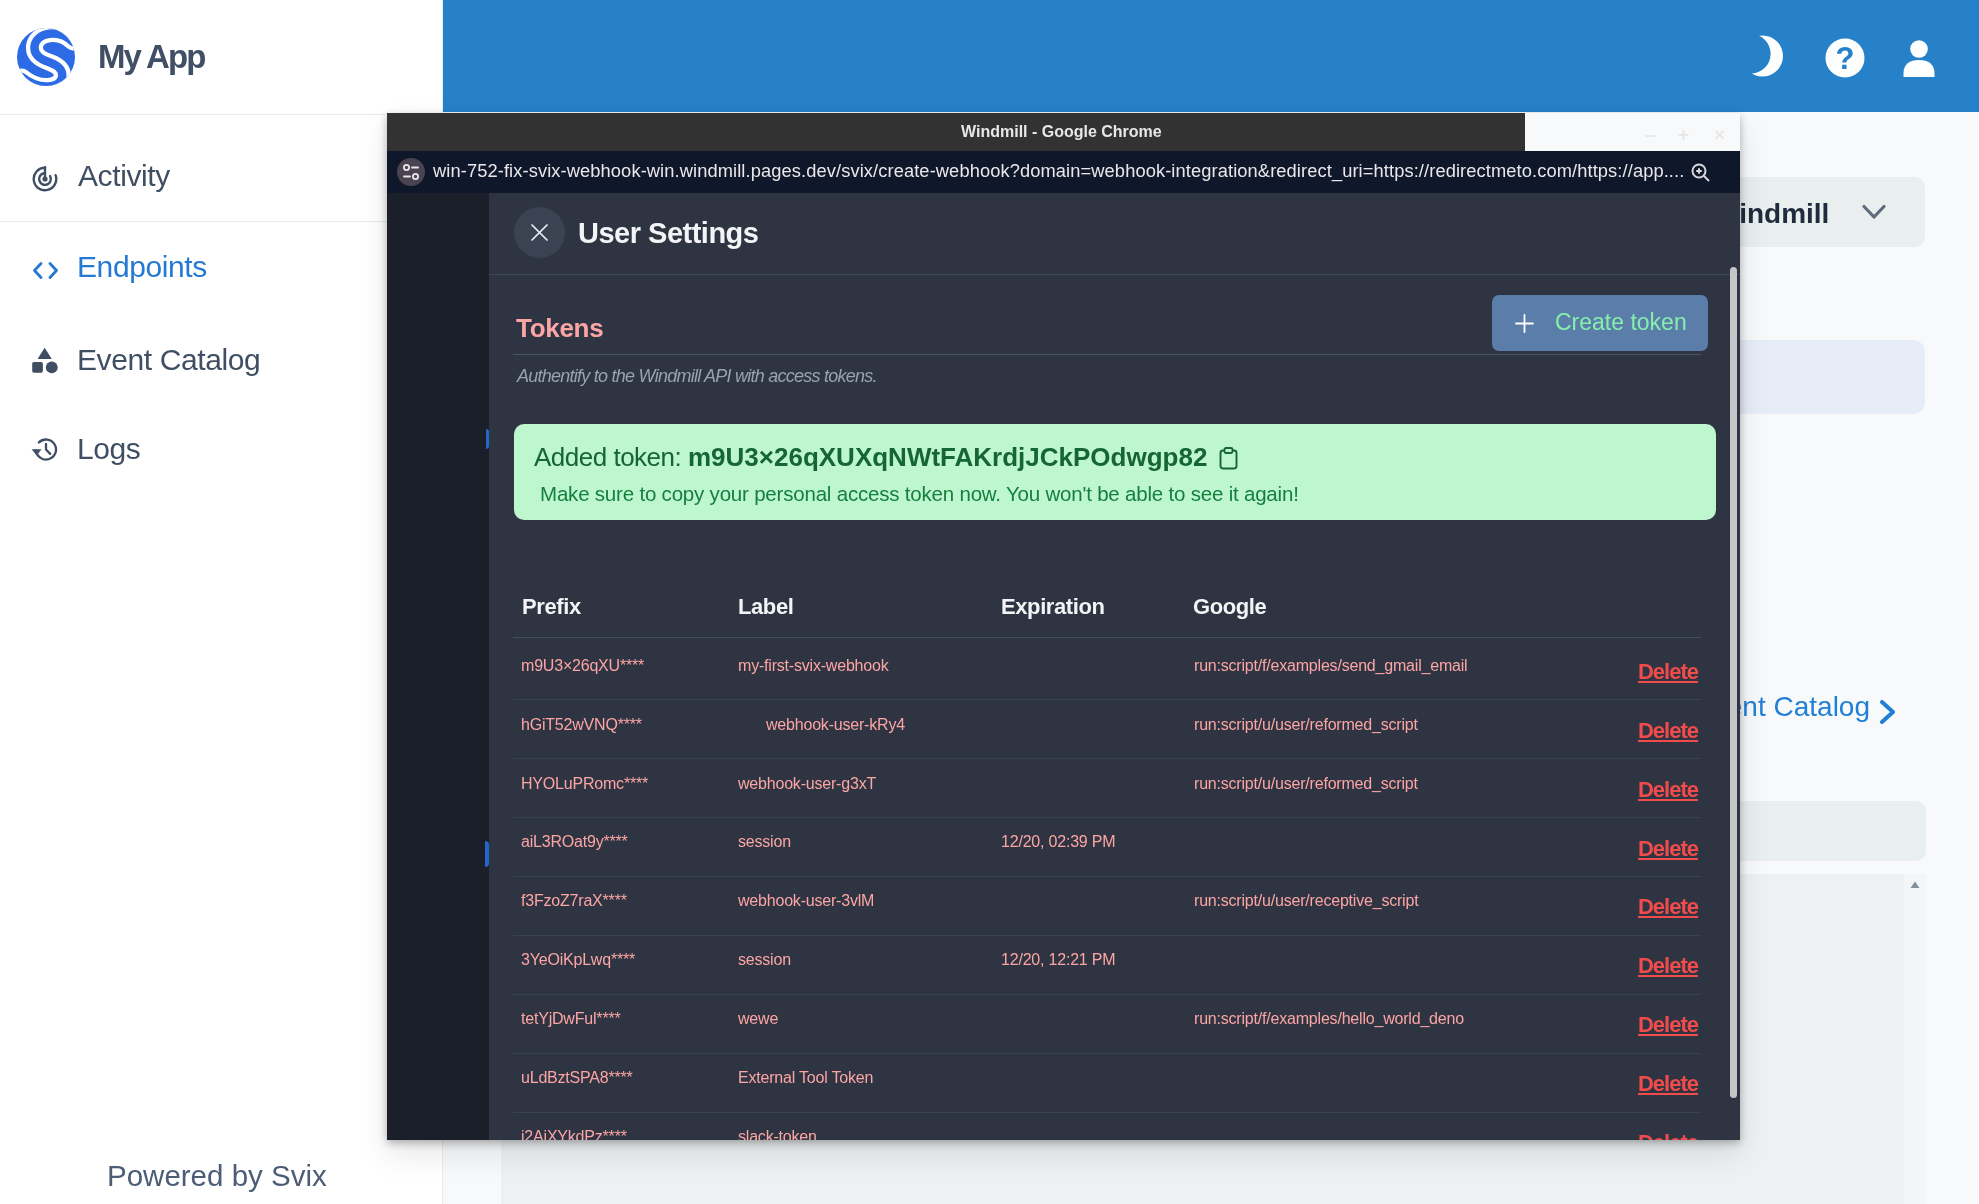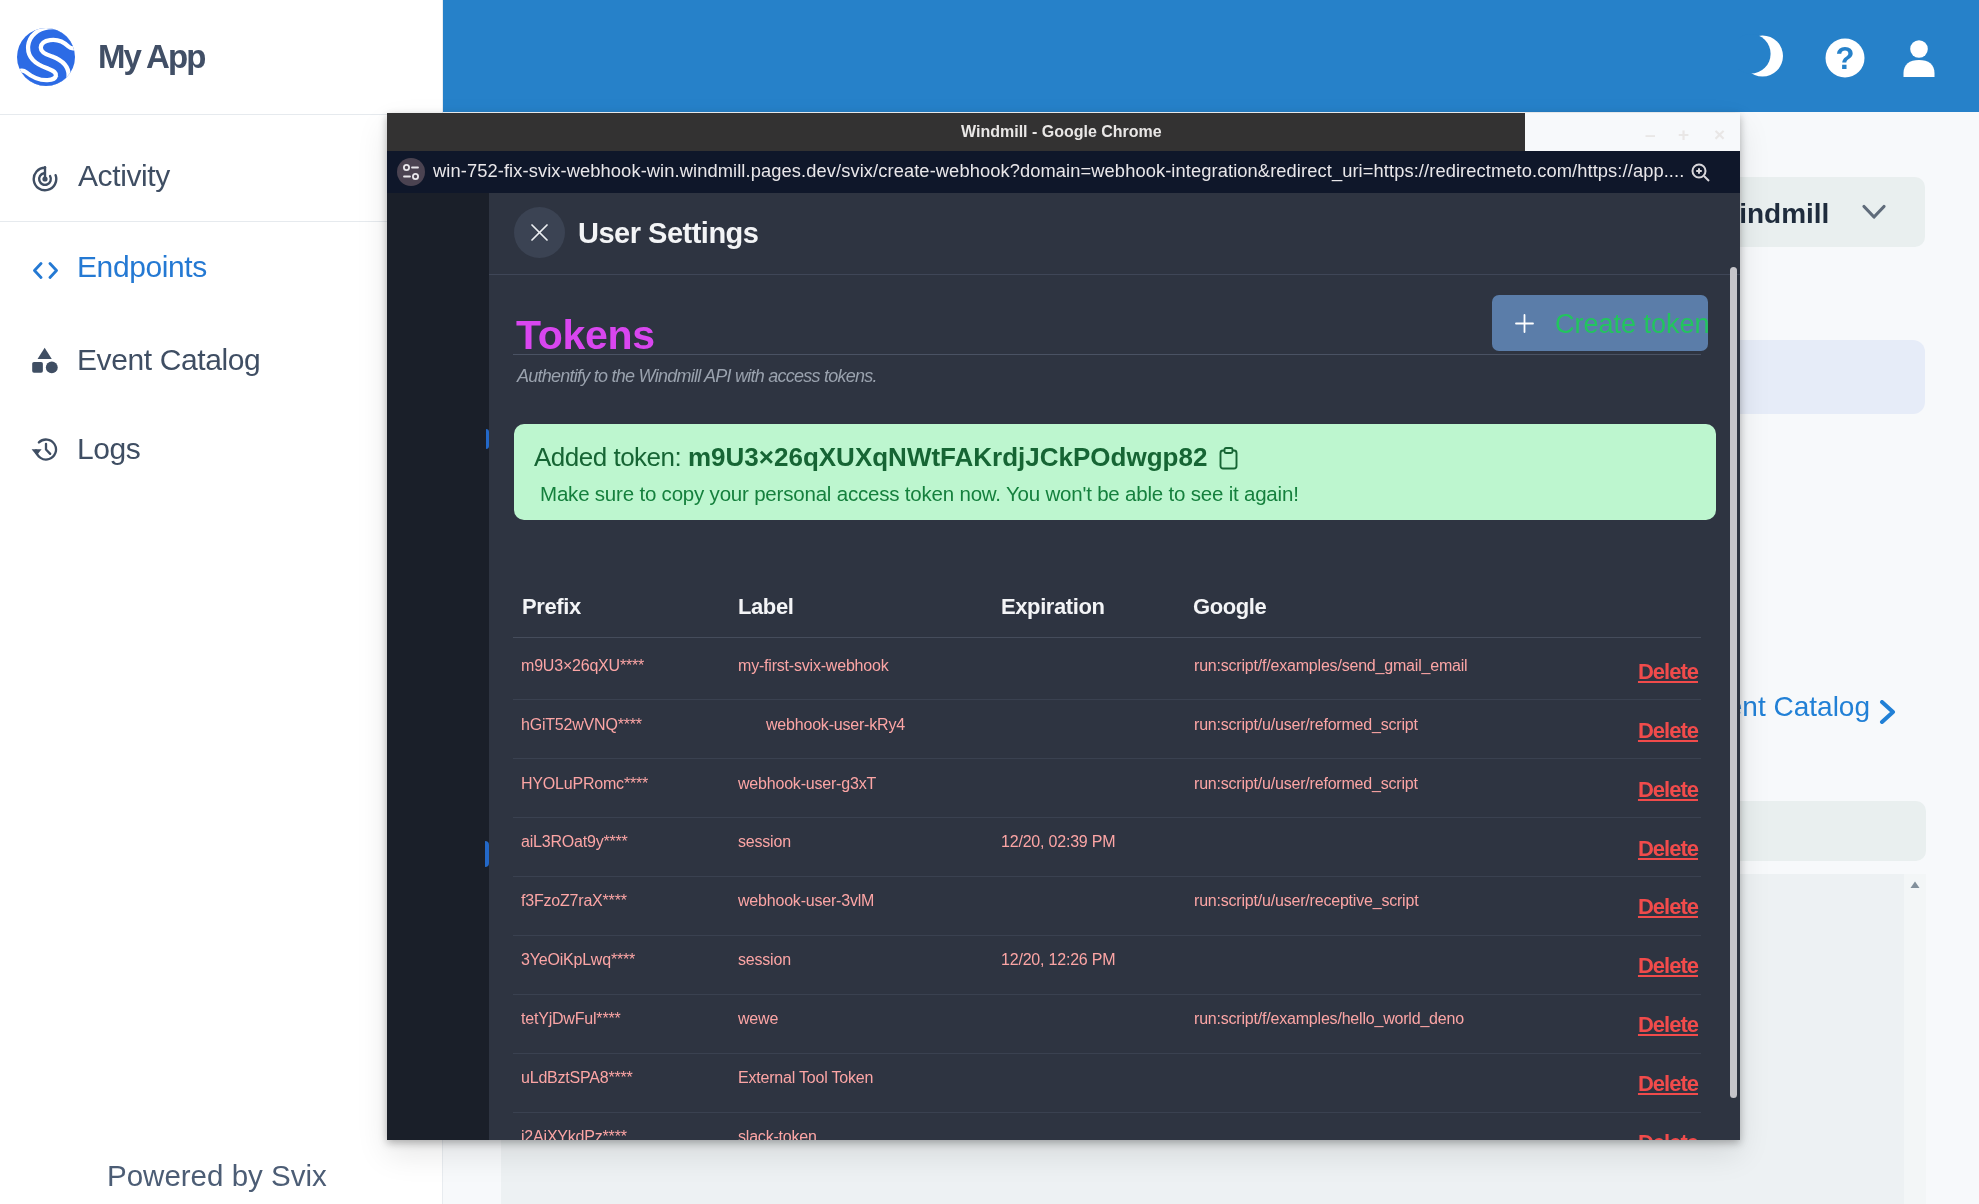--- a/index.html
+++ b/index.html
@@ -137,30 +137,30 @@
     <div id="drawer">
 
       <div class="abs" style="left:0;top:0;width:1251px;height:82px;border-bottom:1px solid #3f4657;"></div>
       <div class="abs" style="left:25px;top:14px;width:51px;height:51px;border-radius:50%;background:#3b4353;"></div>
       <svg class="abs" style="left:42px;top:31px" width="17" height="17" viewBox="0 0 17 17" stroke="#eceef1" stroke-width="1.7" stroke-linecap="round">
           <line x1="1" y1="1" x2="16" y2="16"></line>
           <line x1="16" y1="1" x2="1" y2="16"></line>
         </svg>
       <div class="t" id="usertitle" style="left:89px;top:26px;font-size:29px;font-weight:bold;letter-spacing:-0.5px;color:#f3f4f6;">User Settings</div>
 
-      <div class="t" id="tokens" style="left:27px;top:122px;font-size:41px;font-weight:bold;letter-spacing:-0.3px;color:#d946ef;">Tokens</div>
+      <div class="t" id="tokens" style="left:27px;top:122px;font-size:26px;font-weight:bold;letter-spacing:-0.3px;color:#fca5a5;">Tokens</div>
       <div class="abs" style="left:24px;top:161px;width:1188px;height:1px;background:#4a5263;"></div>
       <div class="t" id="subtitle" style="left:28px;top:174px;font-size:18px;letter-spacing:-0.75px;font-style:italic;color:#9aa2ae;">Authentify to the Windmill API with access tokens.</div>
 
       <div class="abs" style="left:1003px;top:102px;width:216px;height:56px;border-radius:7px;background:#5b7da9;"></div>
       <svg class="abs" style="left:1026px;top:121px" width="19" height="19" viewBox="0 0 19 19" stroke="#ffffff" stroke-width="1.8" stroke-linecap="round">
           <line x1="9.5" y1="1" x2="9.5" y2="18"></line>
           <line x1="1" y1="9.5" x2="18" y2="9.5"></line>
         </svg>
-      <div class="t" id="createtok" style="left:1066px;top:118px;font-size:27px;color:#22c55e;">Create token</div>
+      <div class="t" id="createtok" style="left:1066px;top:118px;font-size:23px;color:#86efac;">Create token</div>
 
       <div class="abs" style="left:25px;top:231px;width:1202px;height:96px;border-radius:10px;background:#bdf6cf;"></div>
       <div class="t" id="alert1" style="left:45px;top:251px;font-size:26px;letter-spacing:-0.5px;color:#166534;">Added token: <b style="letter-spacing:0px;">m9U3×26qXUXqNWtFAKrdjJCkPOdwgp82</b></div>
       <svg class="abs" style="left:730px;top:254px" width="19" height="23" viewBox="0 0 19 23" fill="none" stroke="#166534" stroke-width="1.9">
         <rect x="1.5" y="3.5" width="16" height="18" rx="2.5"></rect>
         <rect x="5.5" y="1" width="8" height="5" rx="1.5" fill="#bdf6cf"></rect>
       </svg>
       <div class="t" id="alert2" style="left:51px;top:291px;font-size:20.5px;letter-spacing:-0.2px;color:#15803d;">Make sure to copy your personal access token now. You won't be able to see it again!</div>
 
       <div class="th" style="left:33px;top:403px;">Prefix</div>
@@ -189,21 +189,21 @@
       <div class="td" style="left:512px;top:641px;">12/20, 02:39 PM</div>
       <div class="del" style="top:645px;">Delete</div>
       <div class="rowline" style="top:683px;"></div>
       <div class="td" style="left:32px;top:700px;">f3FzoZ7raX****</div>
       <div class="td" style="left:249px;top:700px;">webhook-user-3vlM</div>
       <div class="td" style="left:705px;top:700px;">run:script/u/user/receptive_script</div>
       <div class="del" style="top:703px;">Delete</div>
       <div class="rowline" style="top:742px;"></div>
       <div class="td" style="left:32px;top:759px;">3YeOiKpLwq****</div>
       <div class="td" style="left:249px;top:759px;">session</div>
-      <div class="td" style="left:512px;top:759px;">12/20, 12:26 PM</div>
+      <div class="td" style="left:512px;top:759px;">12/20, 12:21 PM</div>
       <div class="del" style="top:762px;">Delete</div>
       <div class="rowline" style="top:801px;"></div>
       <div class="td" style="left:32px;top:818px;">tetYjDwFul****</div>
       <div class="td" style="left:249px;top:818px;">wewe</div>
       <div class="td" style="left:705px;top:818px;">run:script/f/examples/hello_world_deno</div>
       <div class="del" style="top:821px;">Delete</div>
       <div class="rowline" style="top:860px;"></div>
       <div class="td" style="left:32px;top:877px;">uLdBztSPA8****</div>
       <div class="td" style="left:249px;top:877px;">External Tool Token</div>
       <div class="del" style="top:880px;">Delete</div>

